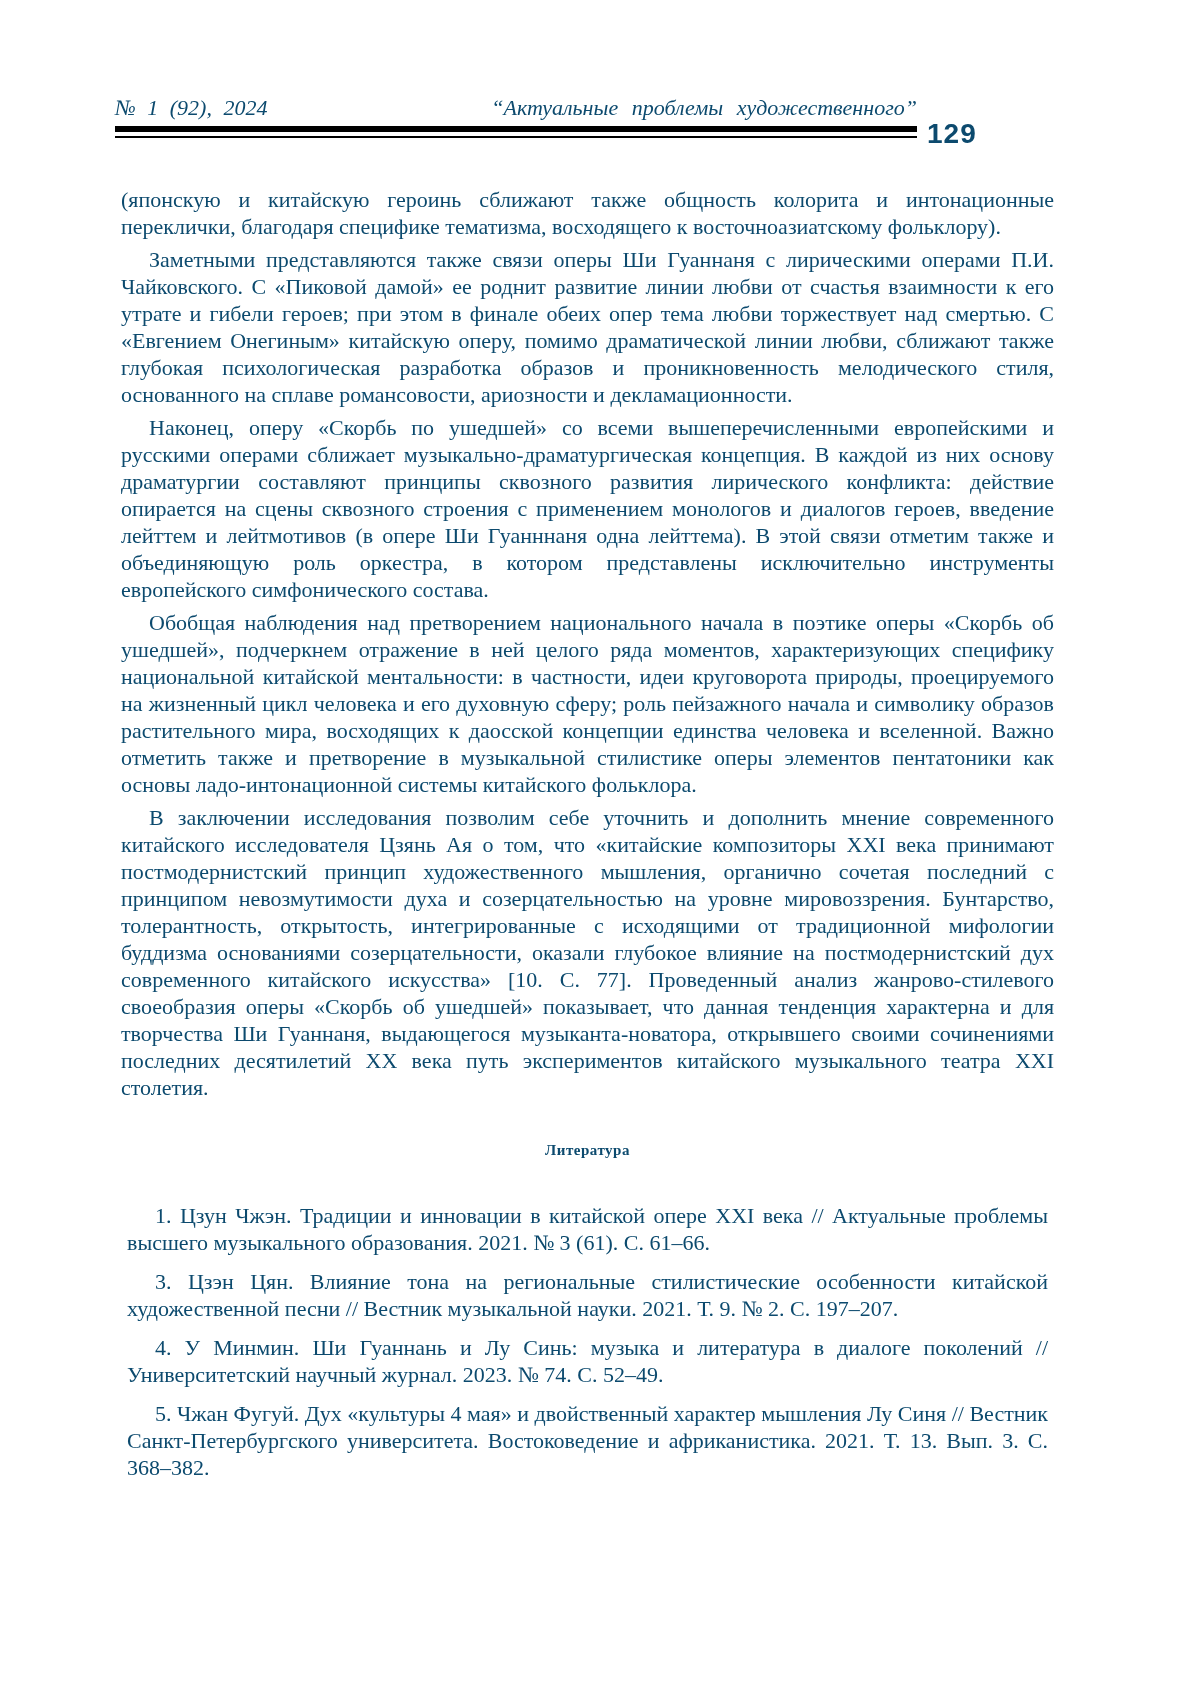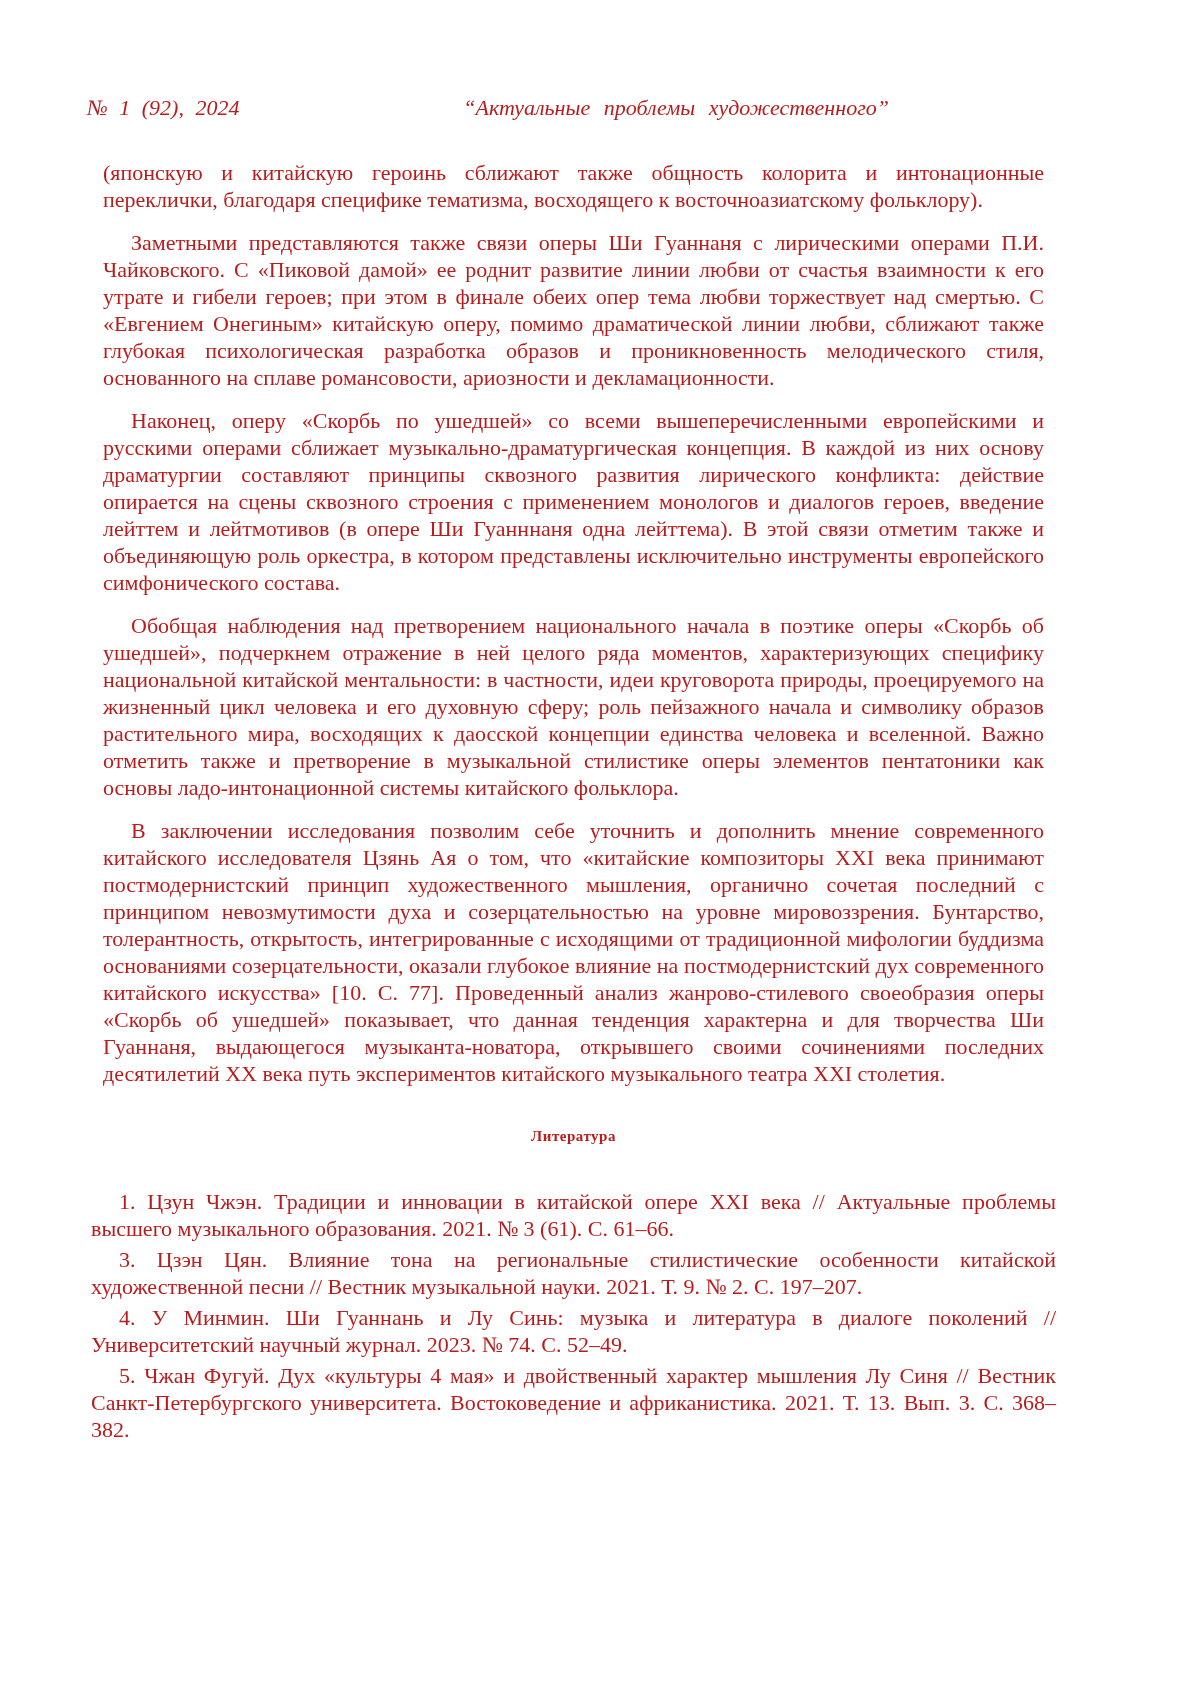--- a/index.html
+++ b/index.html
@@ -6,23 +6,23 @@
     margin: 0;
     padding: 0;
     background: #ffffff;
   }
   .page {
     position: relative;
     width: 1200px;
     height: 1520px;
     background: #ffffff;
     box-sizing: border-box;
-    padding: 95px 140px 0 87px;
+    padding: 95px 140px 0 115px;
     font-family: "Liberation Serif", "DejaVu Serif", serif;
-    color: #b91c1c;
+    color: #0c4a6e;
     overflow: hidden;
   }
   
   .header-row {
     width: 802px;
     display: flex;
     justify-content: space-between;
     align-items: baseline;
     font-style: italic;
     font-size: 22px;
@@ -49,50 +49,57 @@
     letter-spacing: 1px;
   }
   
   .article {
     margin-top: 38px;
     font-size: 22px;
     line-height: 27px;
     text-align: justify;
   }
   .article p {
-    margin: 16px;
+    margin: 6px;
     text-indent: 28px;
   }
   .article p.no-indent { text-indent: 0; }
   
   .lit-heading {
     text-align: center;
     font-weight: 700;
     font-size: 15px;
     line-height: 27px;
     margin: 36px 0 38px 0;
     letter-spacing: 0.5px;
   }
   .refs p {
-    margin: 4px;
+    margin: 12px;
     text-indent: 28px;
     font-size: 22px;
     line-height: 27px;
     text-align: justify;
   }
 </style>
 </head>
 <body>
 
 <div class="page">
 
   <header>
     <div class="header-row">
       <span class="issue">№ 1 (92), 2024</span>
       <span class="journal">“Актуальные проблемы художественного”</span>
+    </div>
+    <div class="rules-row">
+      <div class="rules">
+        <div class="rule-thick"></div>
+        <div class="rule-thin"></div>
+      </div>
+      <span class="page-num">129</span>
     </div>
   </header>
 
   <main class="article">
     <p class="no-indent">(японскую и китайскую героинь сближают также общность колорита и интонационные переклички, благодаря специфике тематизма, восходящего к восточноазиатскому фольклору).</p>
     <p>Заметными представляются также связи оперы Ши Гуаннаня с лирическими операми П.И. Чайковского. С «Пиковой дамой» ее роднит развитие линии любви от счастья взаимности к его утрате и гибели героев; при этом в финале обеих опер тема любви торжествует над смертью. С «Евгением Онегиным» китайскую оперу, помимо драматической линии любви, сближают также глубокая психологическая разработка образов и проникновенность мелодического стиля, основанного на сплаве романсовости, ариозности и декламационности.</p>
     <p>Наконец, оперу «Скорбь по ушедшей» со всеми вышеперечисленными европейскими и русскими операми сближает музыкально-драматургическая концепция. В каждой из них основу драматургии составляют принципы сквозного развития лирического конфликта: действие опирается на сцены сквозного строения с применением монологов и диалогов героев, введение лейттем и лейтмотивов (в опере Ши Гуанннаня одна лейттема). В этой связи отметим также и объединяющую роль оркестра, в котором представлены исключительно инструменты европейского симфонического состава.</p>
     <p>Обобщая наблюдения над претворением национального начала в поэтике оперы «Скорбь об ушедшей», подчеркнем отражение в ней целого ряда моментов, характеризующих специфику национальной китайской ментальности: в частности, идеи круговорота природы, проецируемого на жизненный цикл человека и его духовную сферу; роль пейзажного начала и символику образов растительного мира, восходящих к даосской концепции единства человека и вселенной. Важно отметить также и претворение в музыкальной стилистике оперы элементов пентатоники как основы ладо-интонационной системы китайского фольклора.</p>
     <p>В заключении исследования позволим себе уточнить и дополнить мнение современного китайского исследователя Цзянь Ая о том, что «китайские композиторы XXI века принимают постмодернистский принцип художественного мышления, органично сочетая последний с принципом невозмутимости духа и созерцательностью на уровне мировоззрения. Бунтарство, толерантность, открытость, интегрированные с исходящими от традиционной мифологии буддизма основаниями созерцательности, оказали глубокое влияние на постмодернистский дух современного китайского искусства» [10. С. 77]. Проведенный анализ жанрово-стилевого своеобразия оперы «Скорбь об ушедшей» показывает, что данная тенденция характерна и для творчества Ши Гуаннаня, выдающегося музыканта-новатора, открывшего своими сочинениями последних десятилетий XX века путь экспериментов китайского музыкального театра XXI столетия.</p>
   </main>

